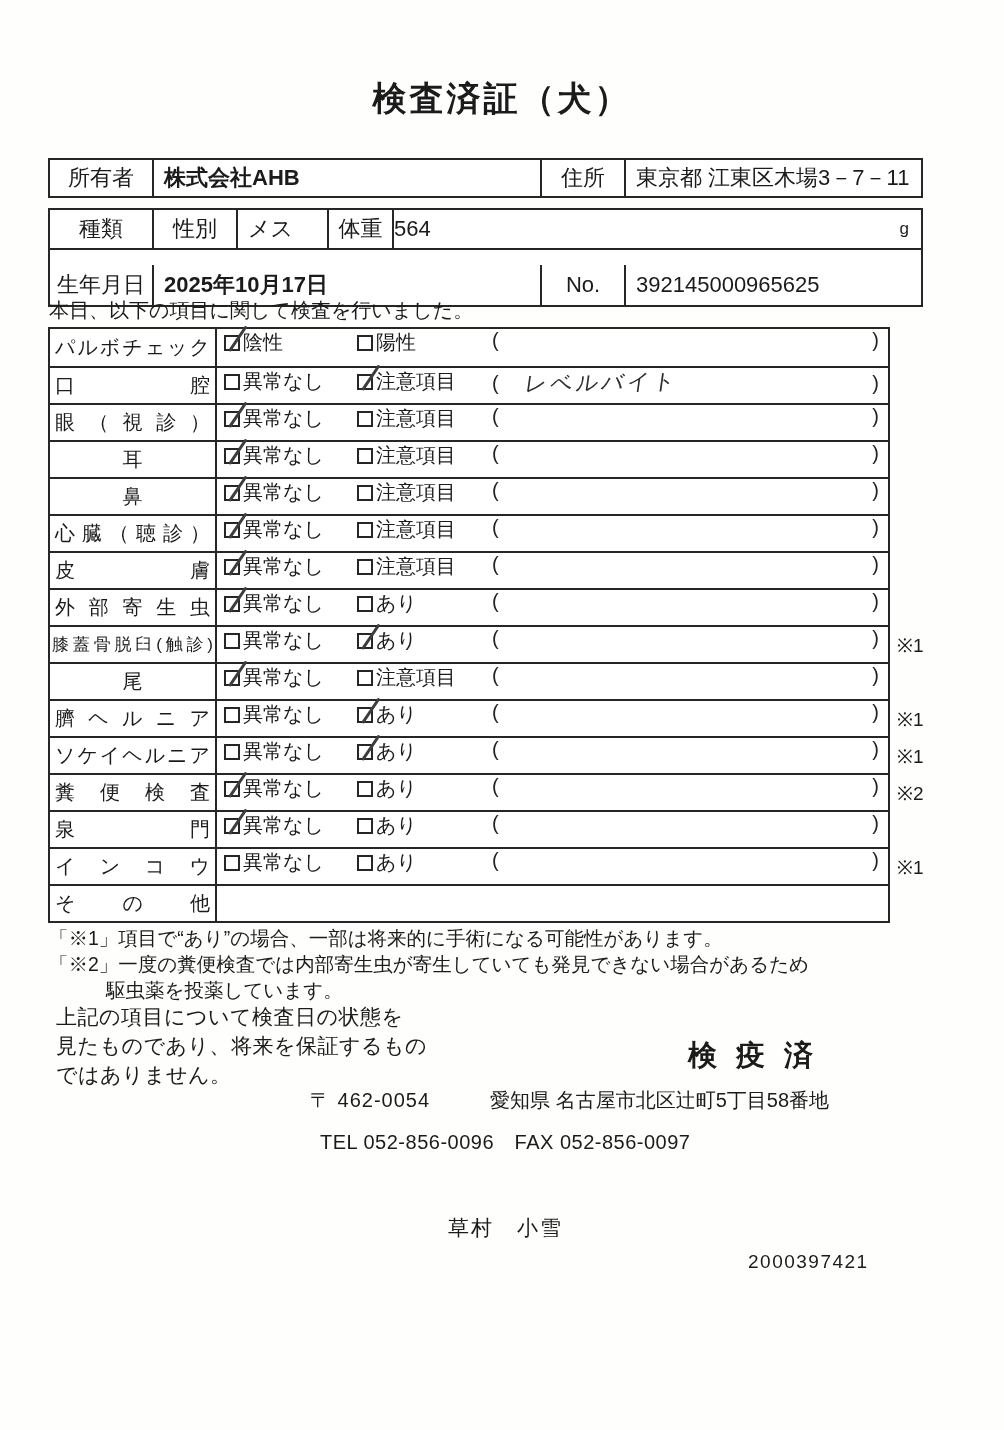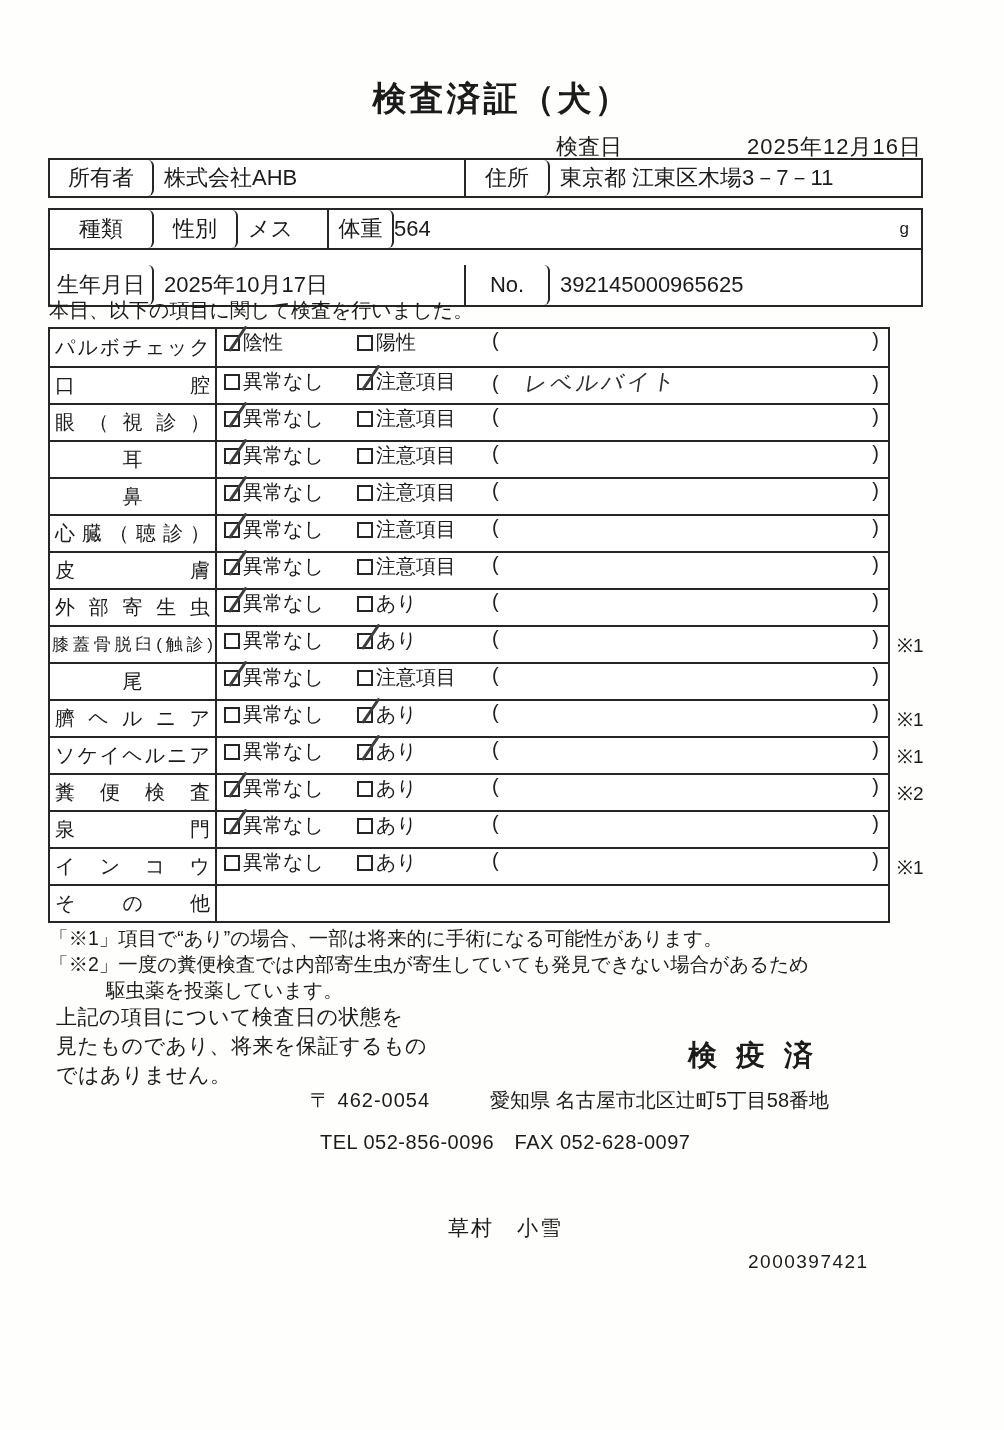--- a/index.html
+++ b/index.html
@@ -26,25 +26,25 @@
     position: absolute; left: 48px; width: 875px;
     border: 2px solid #262626; box-sizing: border-box; background: #fff;
   }
   .hrow { display: flex; align-items: stretch; }
   .owner-table { top: 158px; }
   .owner-table .hrow { height: 36px; }
   .info-table { top: 208px; }
   .info-table .hrow.r1 { height: 38px; border-bottom: 2px solid #262626; }
   .info-table .hrow.r2 { height: 40px; margin-top: 15px; }
   .cell { display: flex; align-items: center; box-sizing: border-box; font-size: 22px; }
-  .cell.lab { justify-content: center; border-radius: 6px; }
+  .cell.lab { justify-content: center; }
   .cell.val { padding-left: 10px; }
   .br { border-right: 2px solid #262626; }
   .w-lab1 { width: 104px; }
-  .w-val1 { width: 312px; }
+  .w-val1 { width: 388px; font-weight: bold; }
   .w-lab2 { width: 84px; }
   .w-sex  { width: 91px; }
   .w-wlab { width: 65px; }
   .cell.weight { flex: 1; justify-content: space-between; padding-right: 12px; }
   .weight-unit { font-size: 17px; margin-left: 16px; }
   .cell.flex1 { flex: 1; }
 
   
   .intro { position: absolute; top: 297px; left: 49px; font-size: 20px; }
 
@@ -104,24 +104,20 @@
   .examiner { position: absolute; top: 1214px; left: 448px; font-size: 21px; letter-spacing: 2px; }
   .serial { position: absolute; top: 1251px; left: 748px; font-size: 19px; letter-spacing: 1.5px; }
 </style>
 </head>
 <body>
 
 <div class="page">
 
   <div class="title">検査済証（犬）</div>
 
-  <div class="date-row">
-    <span class="date-label">検査日</span>
-    <span class="date-value">2025年12月16日</span>
-  </div>
 
   <div class="htable owner-table">
     <div class="hrow">
       <div class="cell lab br w-lab1">所有者</div>
       <div class="cell val br w-val1">株式会社AHB</div>
       <div class="cell lab br w-lab2">住所</div>
       <div class="cell val flex1">東京都 江東区木場3－7－11</div>
     </div>
   </div>
 
@@ -559,20 +555,20 @@
     <div>ではありません。</div>
   </div>
 
   <div class="stamp">検疫済</div>
 
   <div class="addr-row">
     <span class="postal">〒 462-0054</span>
     <span>愛知県 名古屋市北区辻町5丁目58番地</span>
   </div>
 
-  <div class="tel-row">TEL 052-856-0096　FAX 052-628-0097</div>
+  <div class="tel-row">TEL 052-856-0096　FAX 052-856-0097</div>
 
 
   <div class="examiner">草村　小雪</div>
 
   <div class="serial">2000397421</div>
 
 </div>
 
 </body></html>

